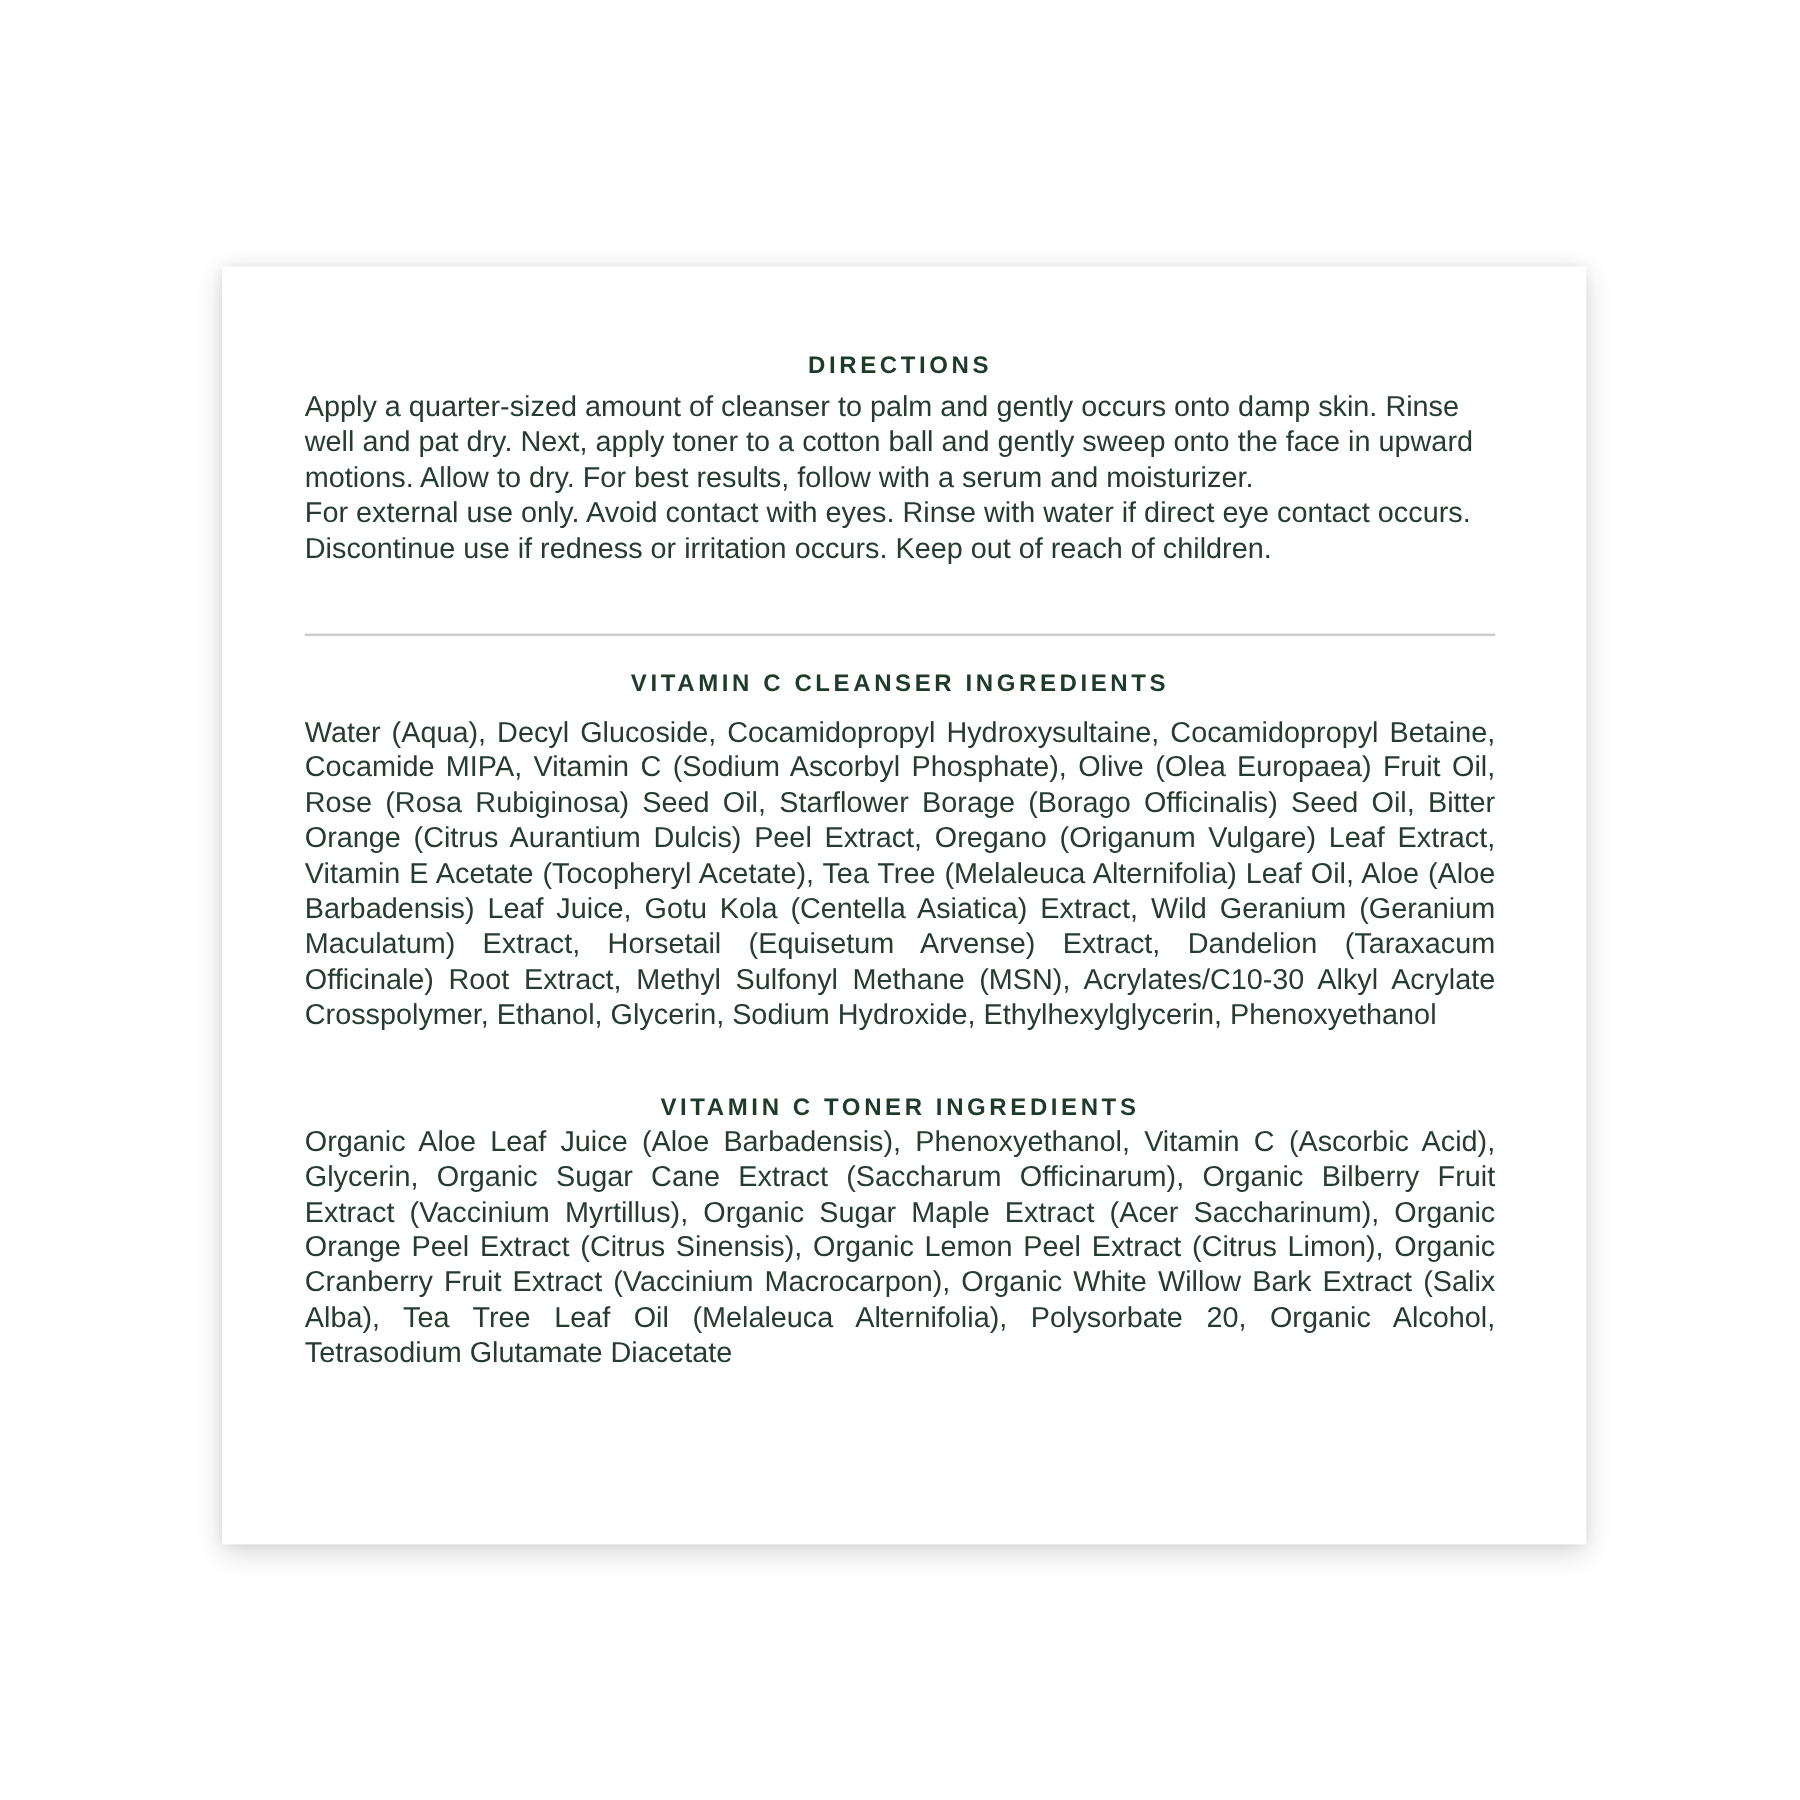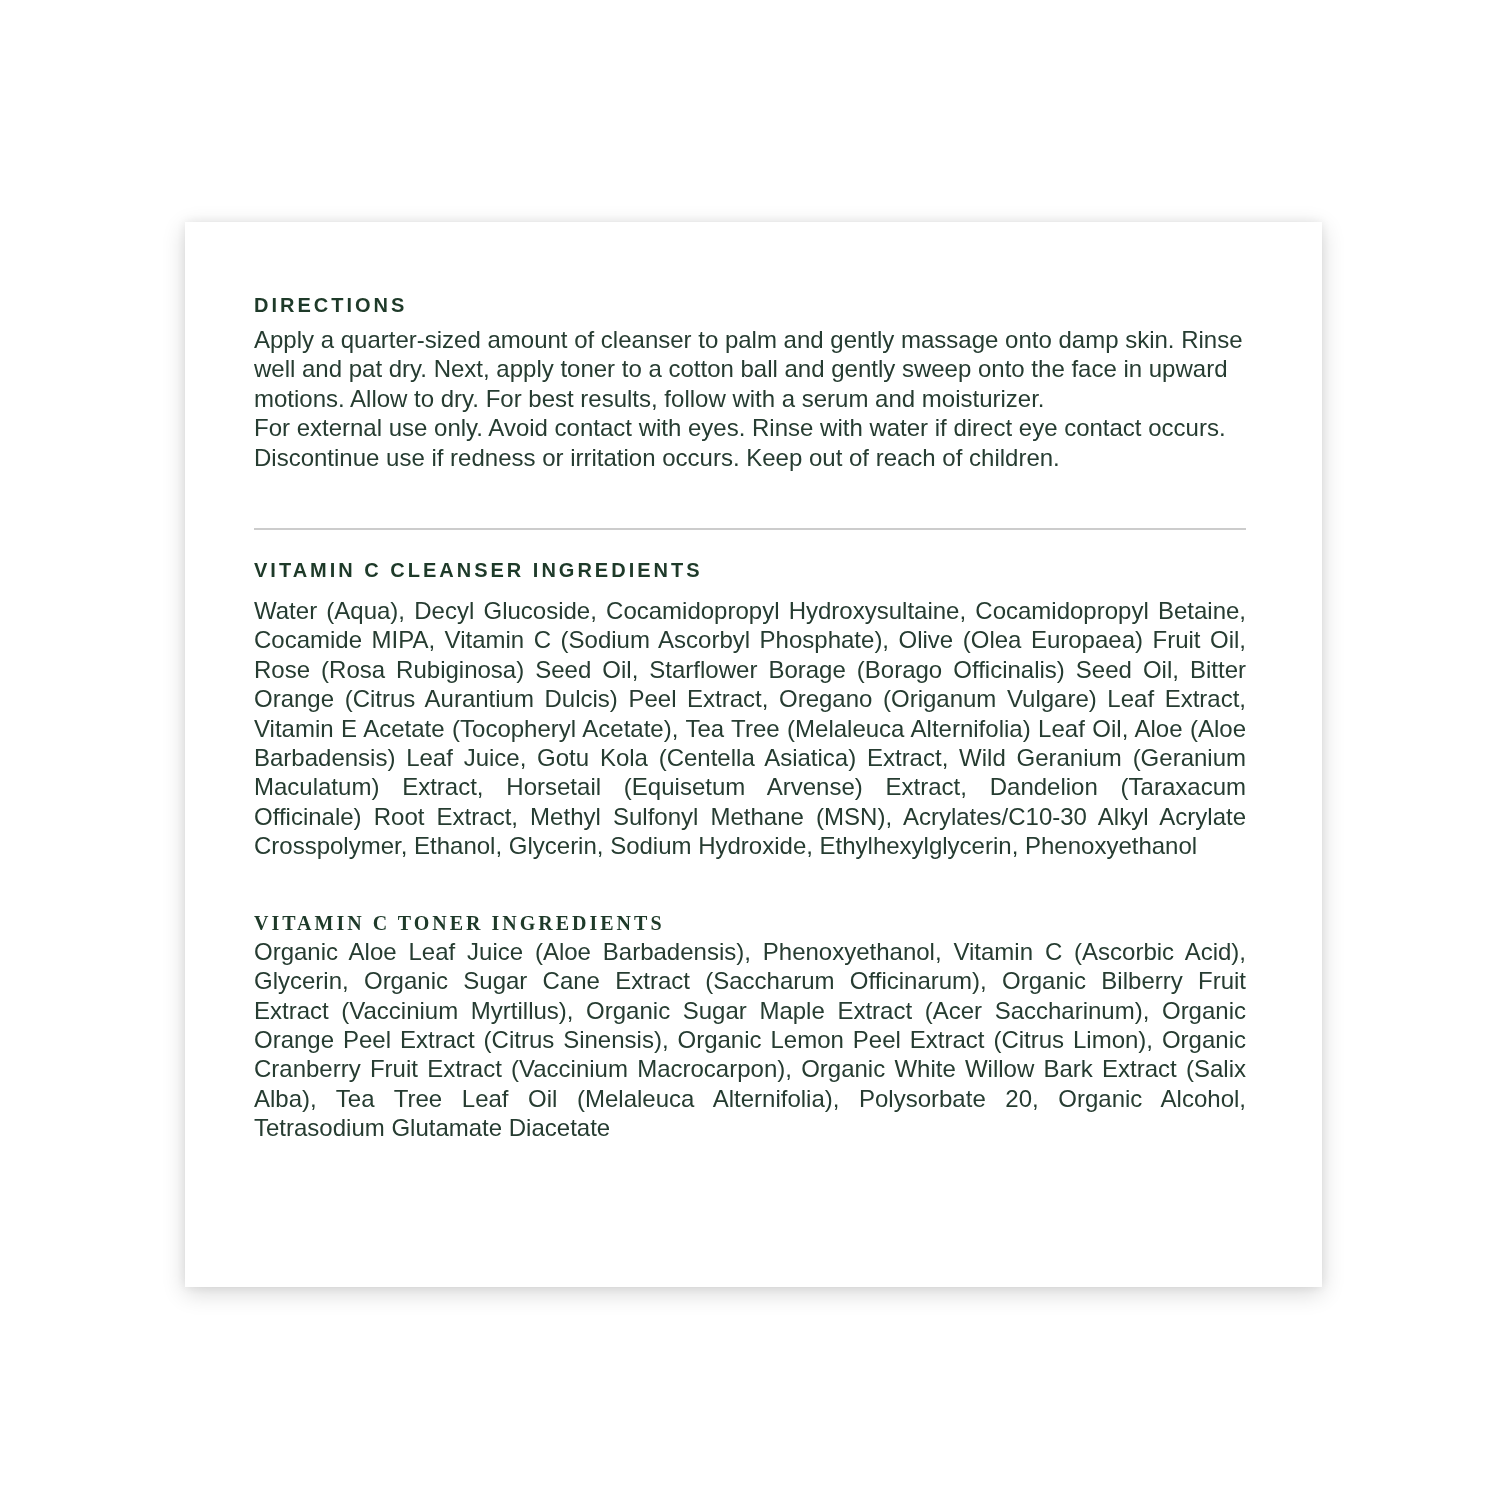--- a/index.html
+++ b/index.html
@@ -25,48 +25,49 @@
     box-sizing: border-box;
     padding: 73px 76px 0 69px;
   }
   .section-heading {
     font-size: 20px;
     line-height: 20px;
     font-weight: 700;
     letter-spacing: 3px;
     color: #1e3a29;
     margin: 0;
+    text-align: center;
   }
   .body-text {
     font-size: 24px;
     line-height: 29.4px;
     color: #263c31;
     margin: 0;
   }
   .directions-para-1 { margin-top: 10px; text-align: left; }
   .directions-para-2 { text-align: left; }
   .divider {
     border: none;
     height: 2px;
     background: #cccccc;
     margin: 56px 0 0 0;
   }
   .cleanser-heading { margin-top: 30px; }
   .cleanser-body { margin-top: 16px; text-align: justify; }
-  .toner-heading { margin-top: 52px; font-family: Liberation Serif, serif; }
+  .toner-heading { margin-top: 52px; }
   .toner-body { margin-top: 4px; text-align: justify; }
 </style>
 </head>
 <body>
 
 <div class="label-card">
 
   <section>
     <h2 class="section-heading">DIRECTIONS</h2>
-    <p class="body-text directions-para-1">Apply a quarter-sized amount of cleanser to palm and gently massage onto damp skin. Rinse well and pat dry. Next, apply toner to a cotton ball and gently sweep onto the face in upward motions. Allow to dry. For best results, follow with a serum and moisturizer.</p>
+    <p class="body-text directions-para-1">Apply a quarter-sized amount of cleanser to palm and gently occurs onto damp skin. Rinse well and pat dry. Next, apply toner to a cotton ball and gently sweep onto the face in upward motions. Allow to dry. For best results, follow with a serum and moisturizer.</p>
     <p class="body-text directions-para-2">For external use only. Avoid contact with eyes. Rinse with water if direct eye contact occurs. Discontinue use if redness or irritation occurs. Keep out of reach of children.</p>
   </section>
 
   <hr class="divider">
 
   <section>
     <h2 class="section-heading cleanser-heading">VITAMIN C CLEANSER INGREDIENTS</h2>
     <p class="body-text cleanser-body">Water (Aqua), Decyl Glucoside, Cocamidopropyl Hydroxysultaine, Cocamidopropyl Betaine, Cocamide MIPA, Vitamin C (Sodium Ascorbyl Phosphate), Olive (Olea Europaea) Fruit Oil, Rose (Rosa Rubiginosa) Seed Oil, Starflower Borage (Borago Officinalis) Seed Oil, Bitter Orange (Citrus Aurantium Dulcis) Peel Extract, Oregano (Origanum Vulgare) Leaf Extract, Vitamin E Acetate (Tocopheryl Acetate), Tea Tree (Melaleuca Alternifolia) Leaf Oil, Aloe (Aloe Barbadensis) Leaf Juice, Gotu Kola (Centella Asiatica) Extract, Wild Geranium (Geranium Maculatum) Extract, Horsetail (Equisetum Arvense) Extract, Dandelion (Taraxacum Officinale) Root Extract, Methyl Sulfonyl Methane (MSN), Acrylates/C10-30 Alkyl Acrylate Crosspolymer, Ethanol, Glycerin, Sodium Hydroxide, Ethylhexylglycerin, Phenoxyethanol</p>
   </section>
 

